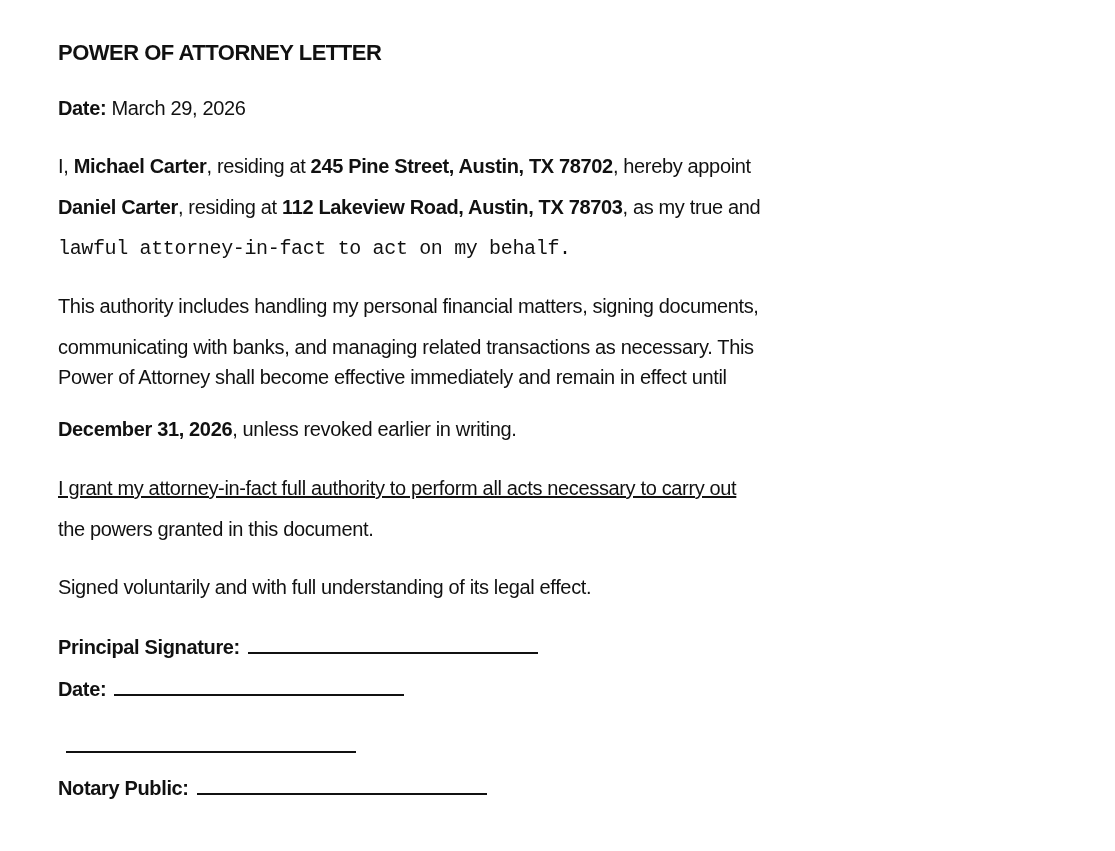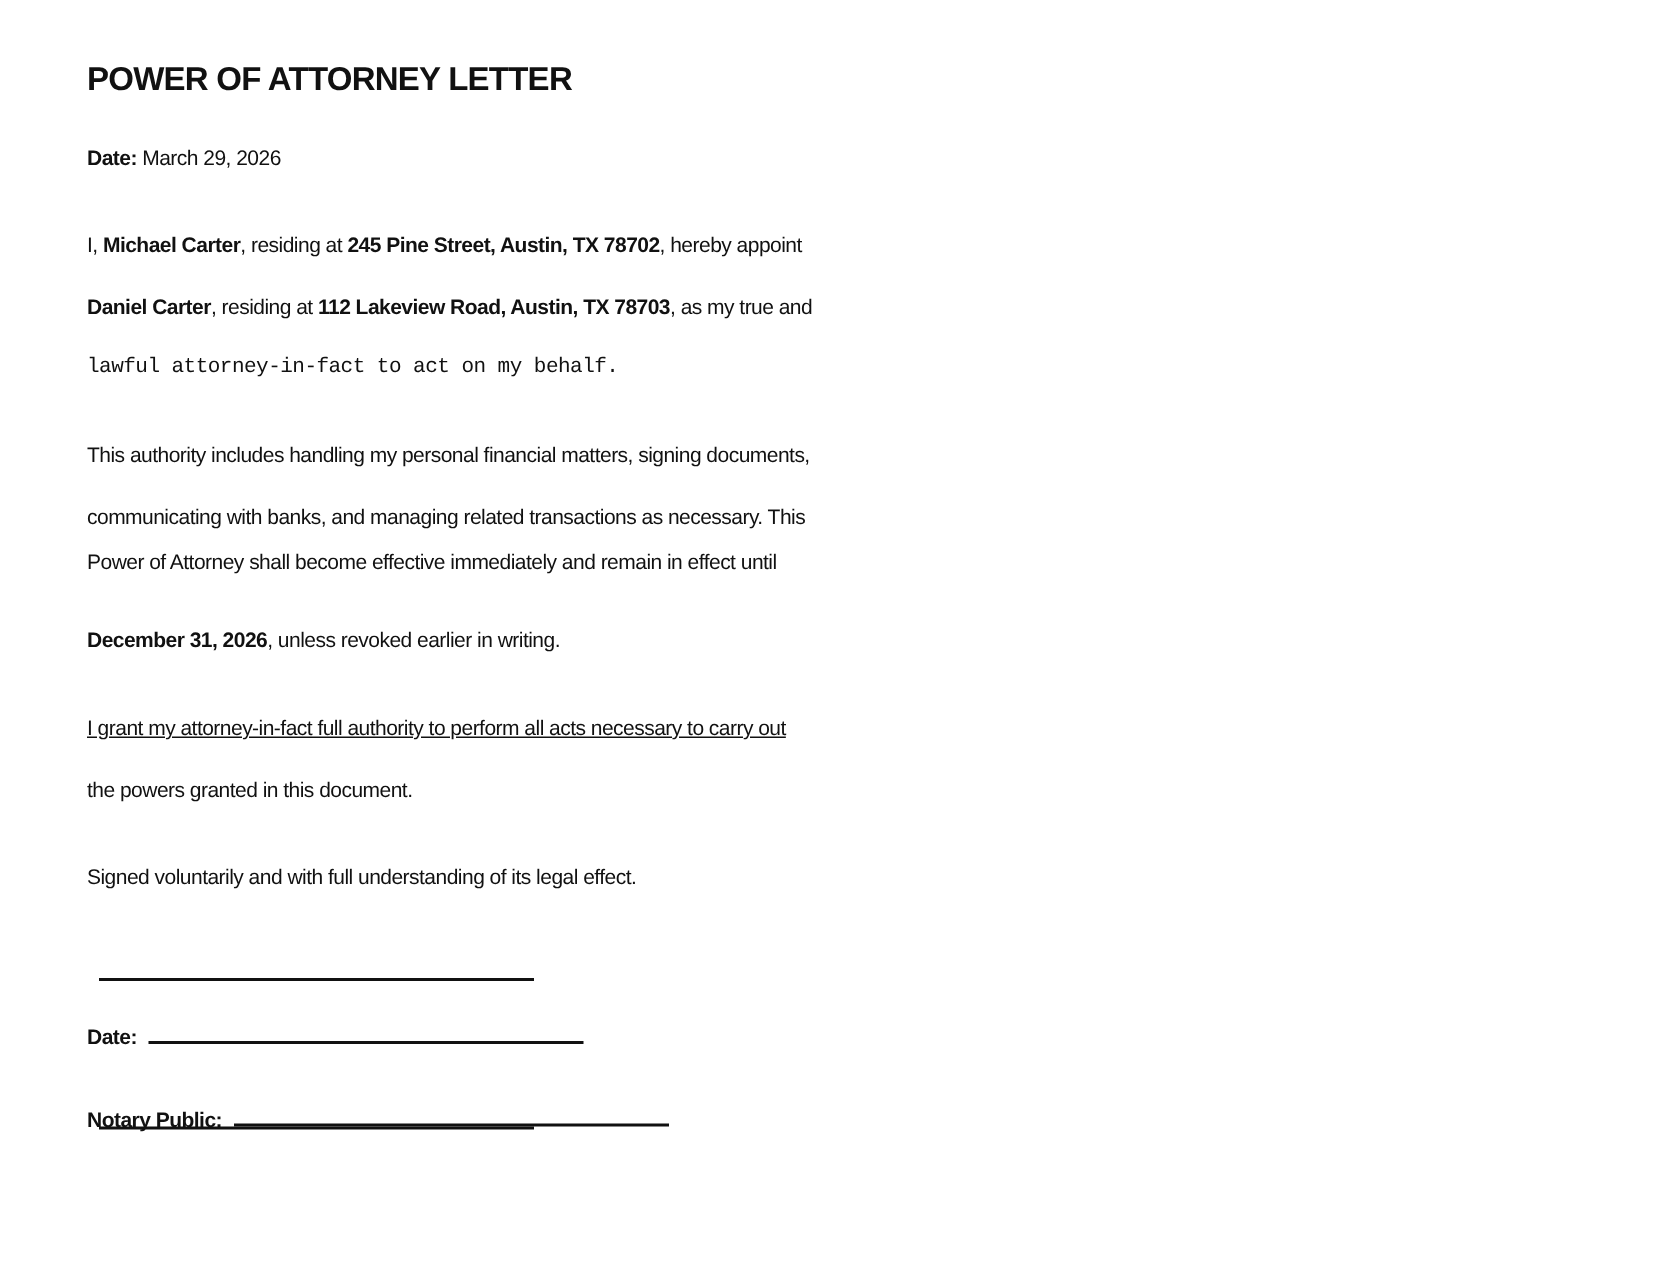--- a/index.html
+++ b/index.html
@@ -1,19 +1,19 @@
 <!DOCTYPE html>
 <html><head>
 <meta charset="utf-8">
 <style>
   html, body { margin:0; padding:0; background:#ffffff; }
   body { width:1115px; height:851px; overflow:hidden; position:relative; }
   .doc { position:absolute; left:58px; top:0; width:1040px; color:#111;
          font-family:"Liberation Sans", sans-serif; }
-  .line { position:absolute; left:0; white-space:nowrap; font-size:14px; letter-spacing:-0.35px; }
+  .line { position:absolute; left:0; white-space:nowrap; font-size:20px; letter-spacing:-0.35px; }
   b { font-weight:bold; }
   .title { font-size:22px; font-weight:bold; letter-spacing:-0.5px; }
   .blank { display:inline-block; border-bottom:2px solid #111; height:18px; vertical-align:baseline; margin-left:8px; }
 </style>
 </head>
 <body>
 
 <div class="doc">
   <div class="line title" style="top:40px;">POWER OF ATTORNEY LETTER</div>
 
@@ -26,17 +26,17 @@
   <div class="line" style="top:295px;">This authority includes handling my personal financial matters, signing documents,</div>
   <div class="line" style="top:336px;">communicating with banks, and managing related transactions as necessary. This</div>
   <div class="line" style="top:366px;">Power of Attorney shall become effective immediately and remain in effect until</div>
   <div class="line" style="top:418px;"><b>December 31, 2026</b><span>, unless revoked earlier in writing.</span></div>
 
   <div class="line" style="top:477px;text-decoration:underline;">I grant my attorney-in-fact full authority to perform all acts necessary to carry out</div>
   <div class="line" style="top:518px;">the powers granted in this document.</div>
 
   <div class="line" style="top:576px;">Signed voluntarily and with full understanding of its legal effect.</div>
 
-  <div class="line" style="top:634px;"><span class="blank" style="width:290px;"></span></div>
+  <div class="line" style="top:634px;"><b>Principal Signature:</b><span class="blank" style="width:290px;"></span></div>
   <div class="line" style="top:676px;"><b>Date:</b><span class="blank" style="width:290px;"></span></div>
   <div class="line" style="top:733px;"><span class="blank" style="width:290px;"></span></div>
-  <div class="line" style="top:731px;"><b>Notary Public:</b><span class="blank" style="width:290px;"></span></div>
+  <div class="line" style="top:775px;"><b>Notary Public:</b><span class="blank" style="width:290px;"></span></div>
 </div>
 
 </body></html>

